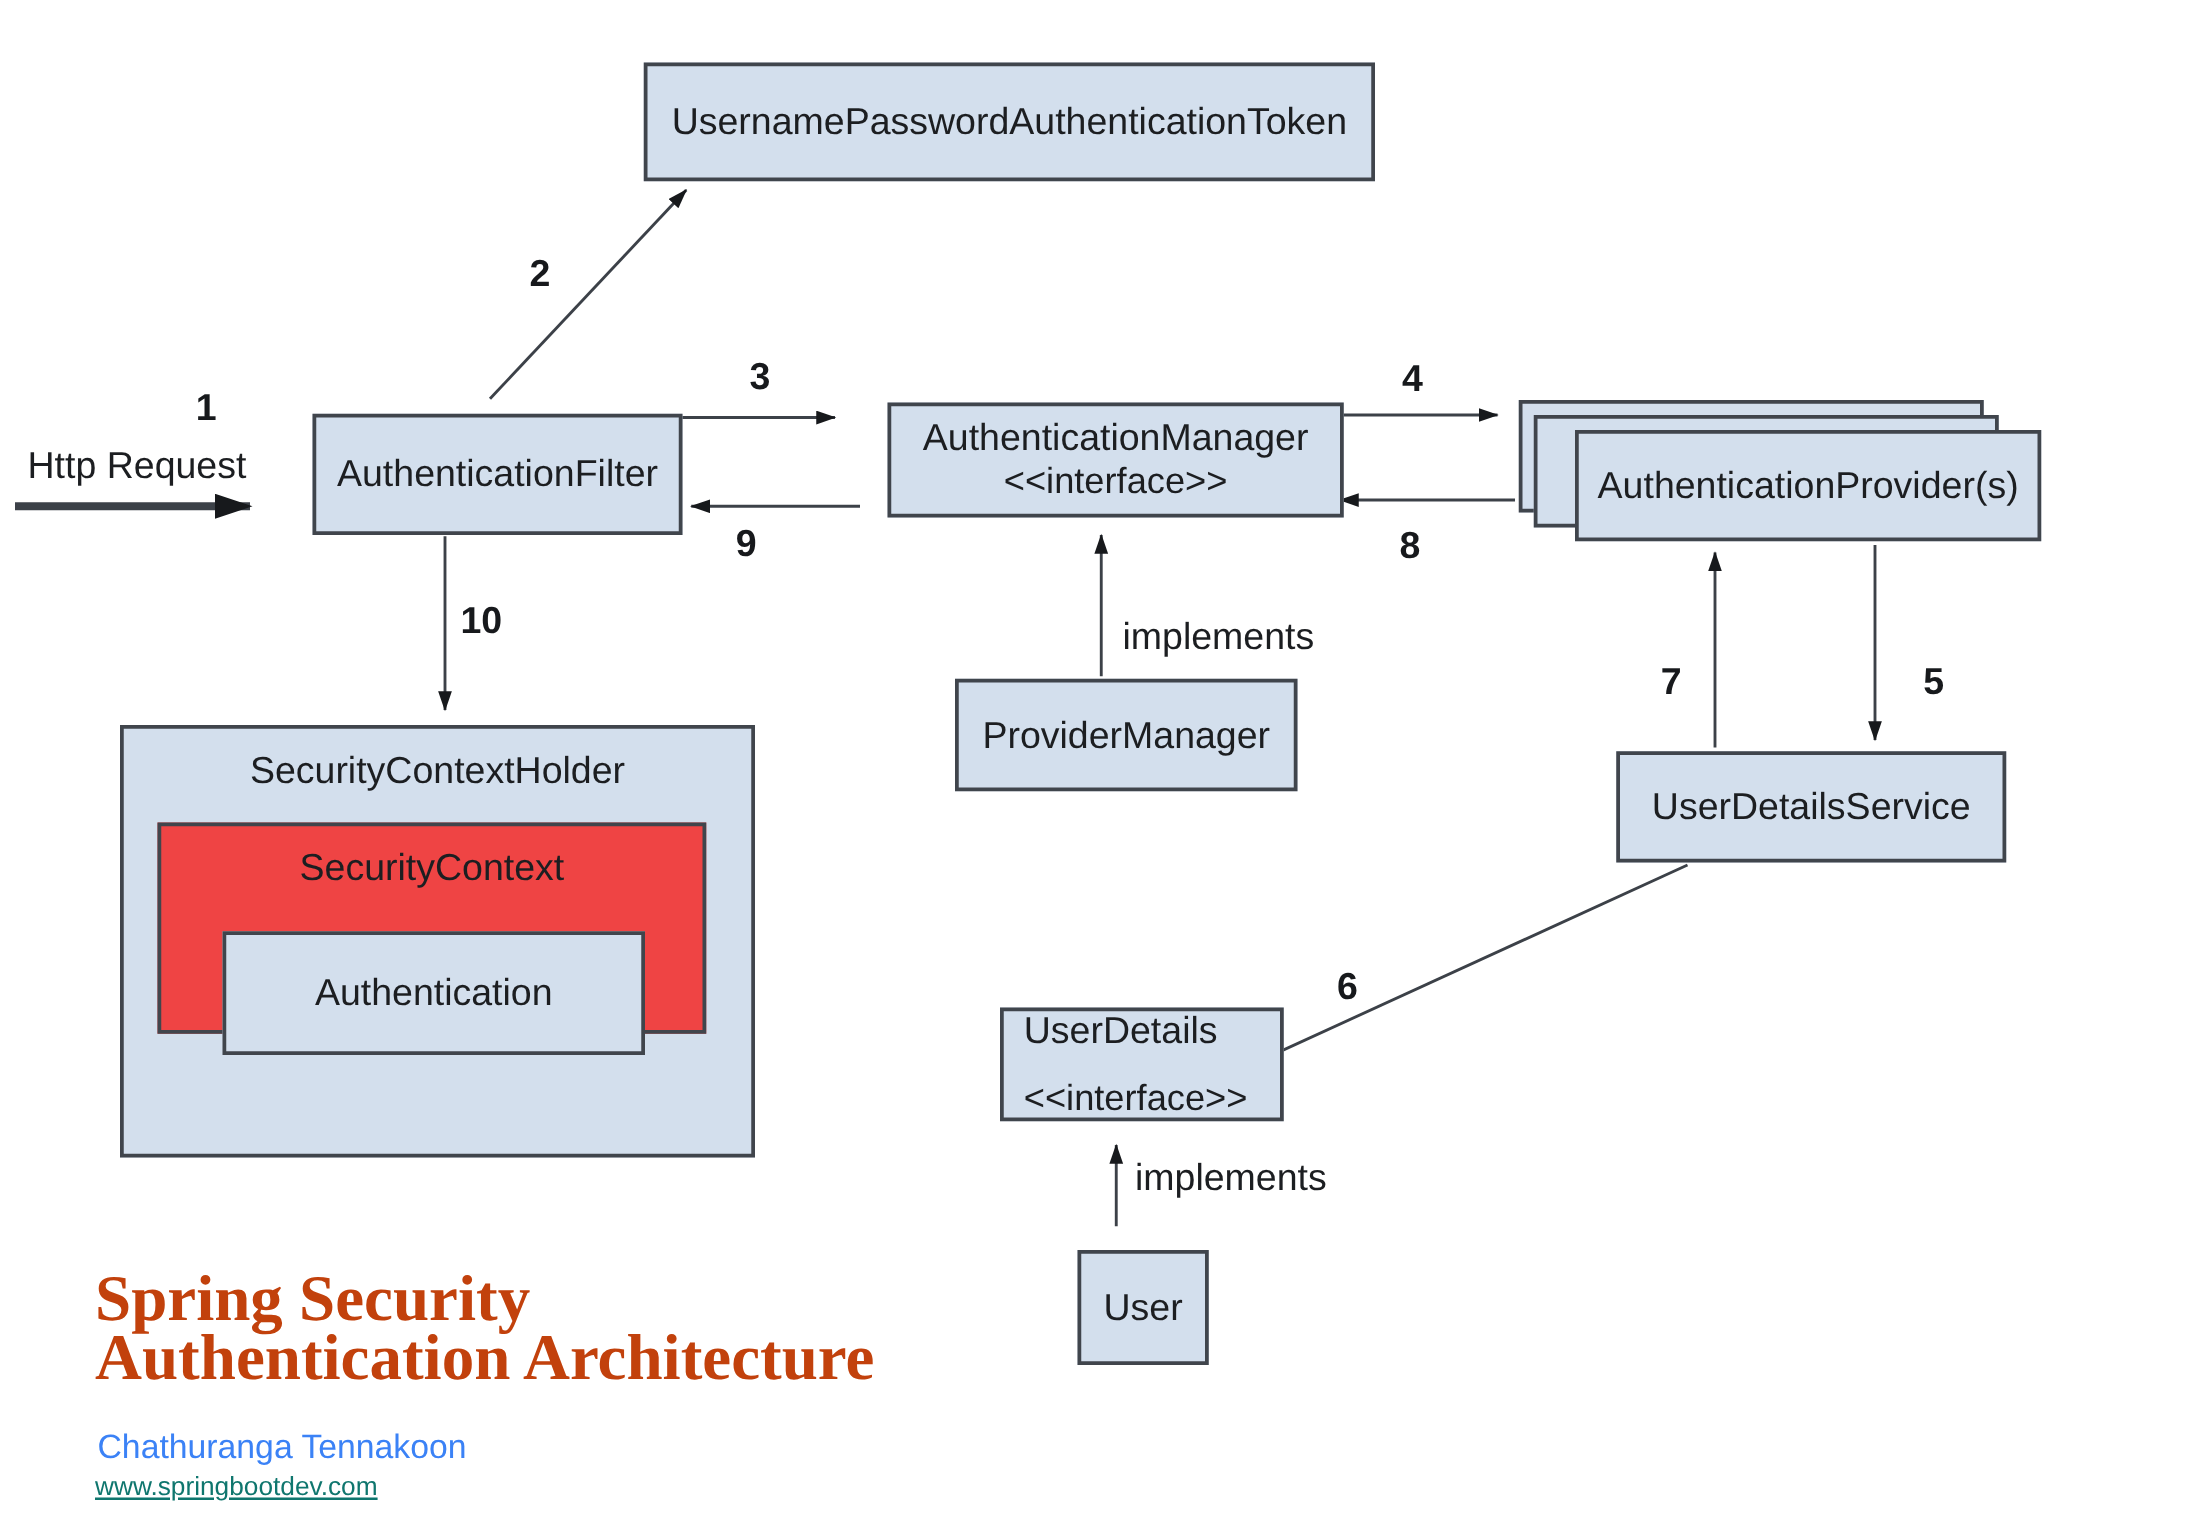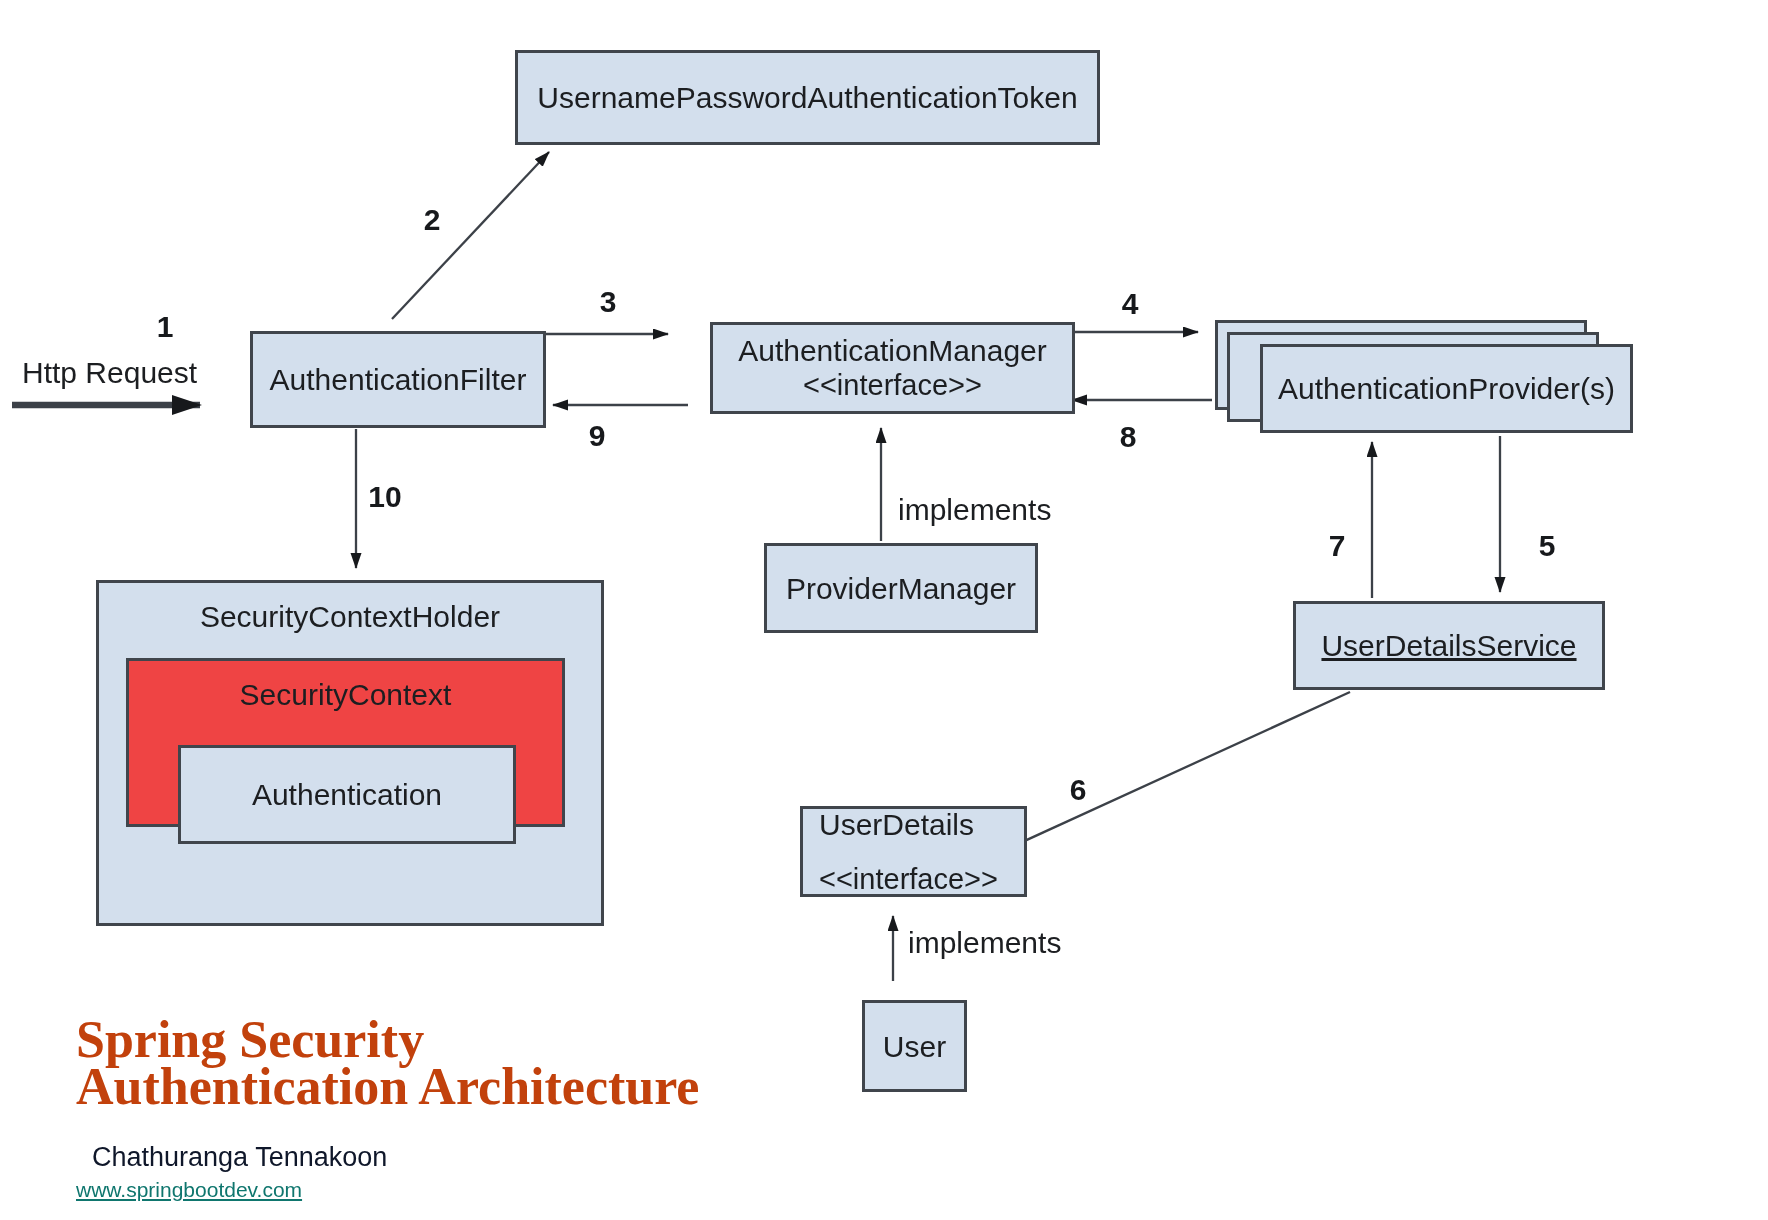--- a/index.html
+++ b/index.html
@@ -15,33 +15,33 @@
   }
   .node .stereo{font-size:29px;}
   .plain-card{position:absolute;box-sizing:border-box;background:#d3dfed;border:3px solid #40454c;}
   .n-token{left:495px;top:50px;width:585px;height:95px;}
   .n-filter{left:230px;top:331px;width:296px;height:97px;}
   .n-manager{left:690px;top:322px;width:365px;height:92px;}
   .prov-back{left:1215px;top:320px;width:372px;height:90px;}
   .prov-mid{left:1227px;top:332px;width:372px;height:90px;}
   .n-providers{left:1240px;top:344px;width:373px;height:89px;}
   .n-provider-manager{left:744px;top:543px;width:274px;height:90px;}
-  .n-uds{left:1273px;top:601px;width:312px;height:89px;text-decoration:underline;}
+  .n-uds{left:1273px;top:601px;width:312px;height:89px;}
   .n-user-details{left:780px;top:806px;width:227px;height:91px;align-items:flex-start;text-align:left;padding-left:16px;line-height:34px;gap:20px;}
   .n-user{left:842px;top:1000px;width:105px;height:92px;}
   .n-sch{left:76px;top:580px;width:508px;height:346px;justify-content:flex-start;padding-top:16px;}
   .n-sc{position:absolute;left:27px;top:75px;width:439px;height:169px;box-sizing:border-box;background:#ef4444;border:3px solid #40454c;display:flex;flex-direction:column;align-items:center;justify-content:flex-start;padding-top:16px;}
   .n-auth{position:absolute;left:49px;top:84px;width:338px;height:99px;box-sizing:border-box;background:#d3dfed;border:3px solid #40454c;display:flex;align-items:center;justify-content:center;}
   .step{
     position:absolute;transform:translate(-50%,-50%);font-weight:bold;font-size:30px;color:#17191c;
     white-space:nowrap;
   }
   .freelabel{position:absolute;font-size:30px;color:#1c1e21;white-space:nowrap;}
   .footer-title{position:absolute;left:76px;top:1016px;font-size:52px;font-weight:bold;line-height:47px;color:#c2410c;font-family:Liberation Serif, serif;}
-  .footer-author{position:absolute;left:92px;top:1142px;font-size:27px;color:#0f172a;}
+  .footer-author{position:absolute;left:78px;top:1142px;font-size:27px;color:#3b82f6;}
   .footer-link{position:absolute;left:76px;top:1178px;font-size:21px;color:#0f766e;text-decoration:underline;cursor:pointer;}
 </style>
 </head>
 <body>
 
 <div class="stage">
 
   <svg class="connectors" viewBox="0 0 1768 1220" xmlns="http://www.w3.org/2000/svg">
     <defs>
       <marker id="arr" markerUnits="userSpaceOnUse" markerWidth="18" markerHeight="13" refX="15" refY="5.5" orient="auto">

